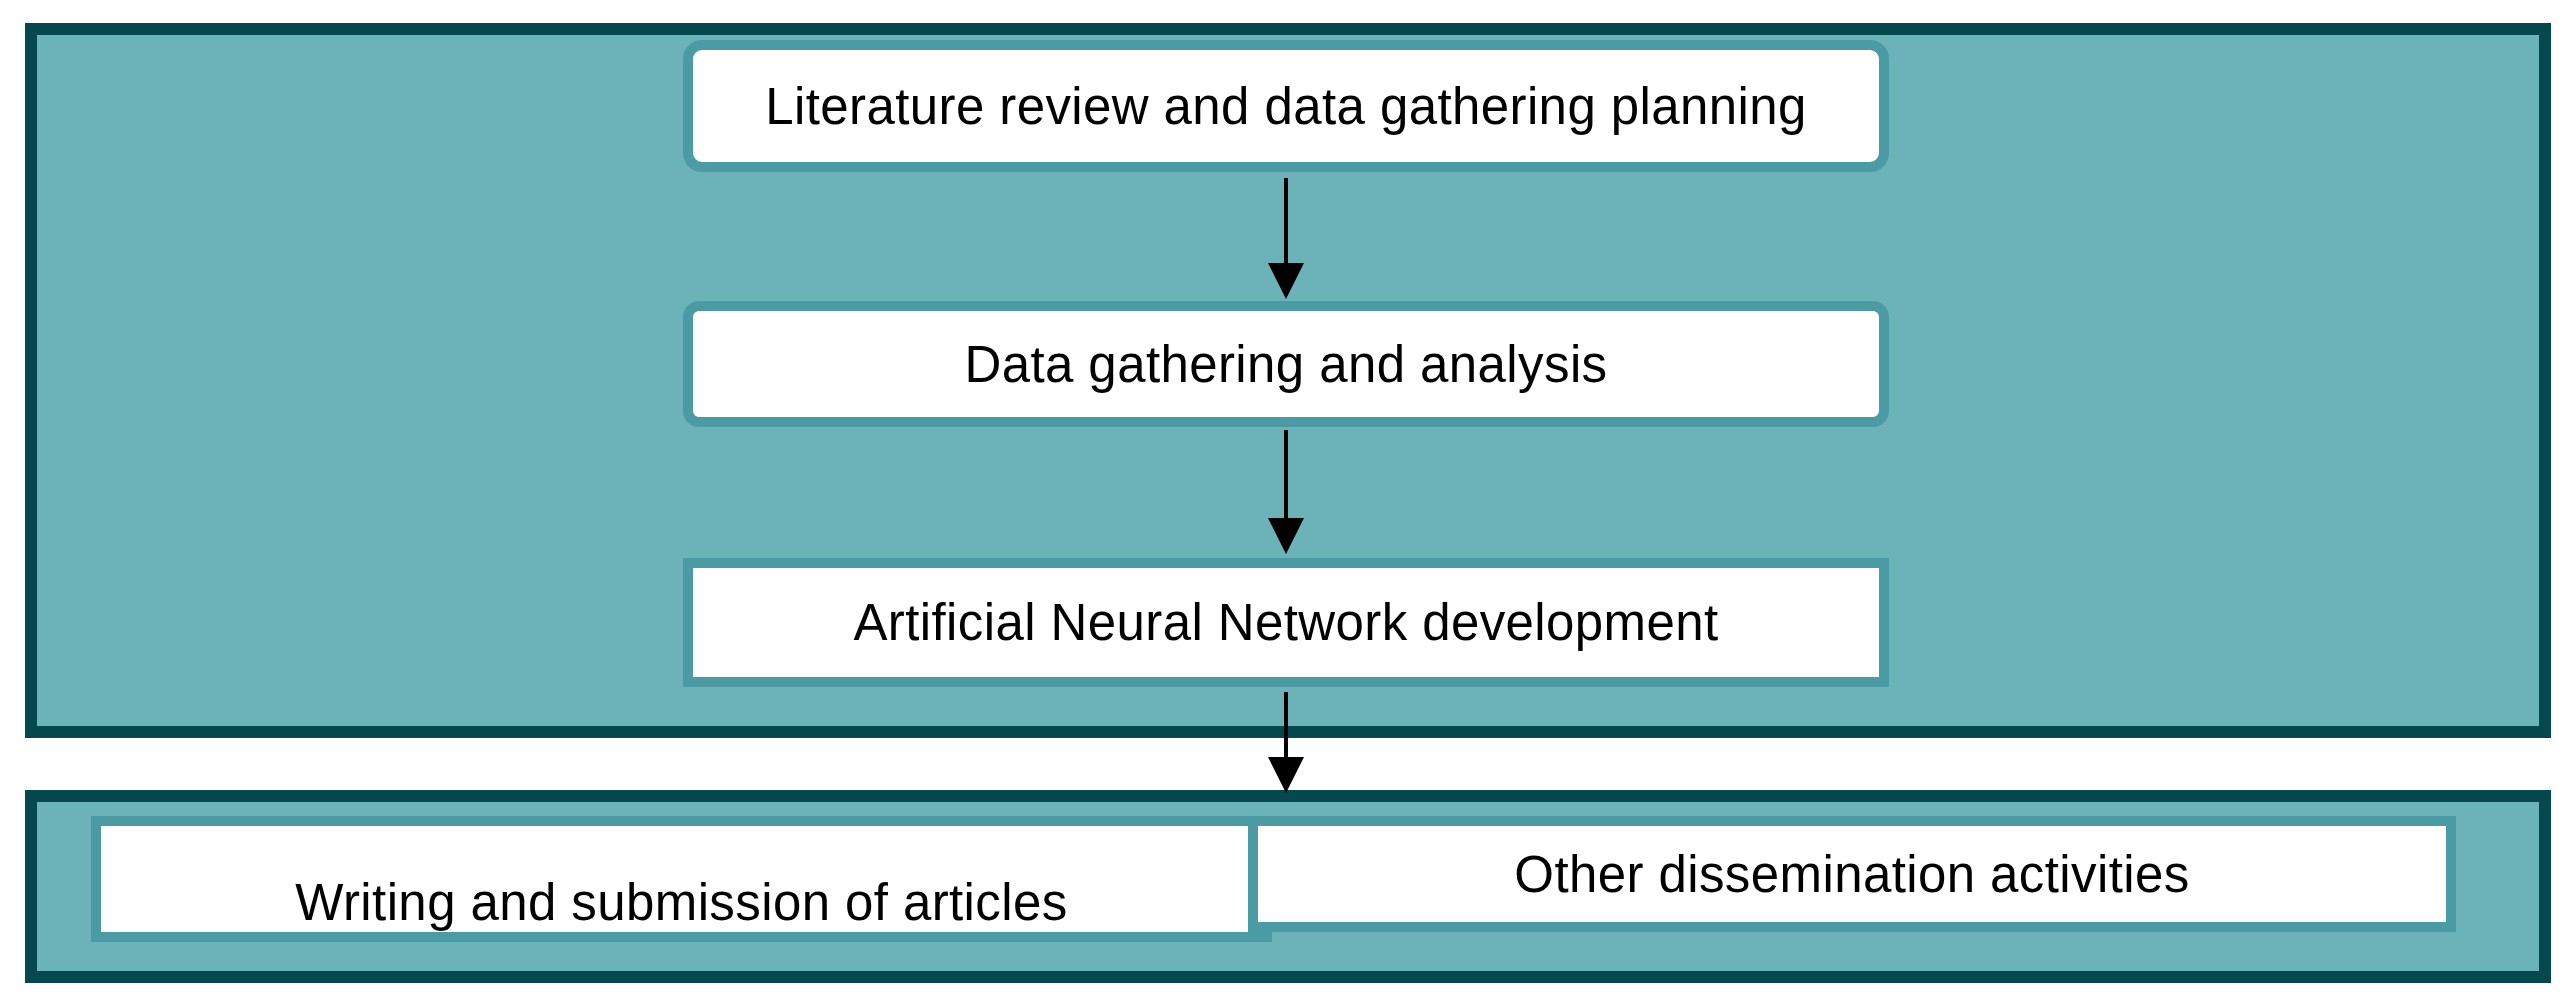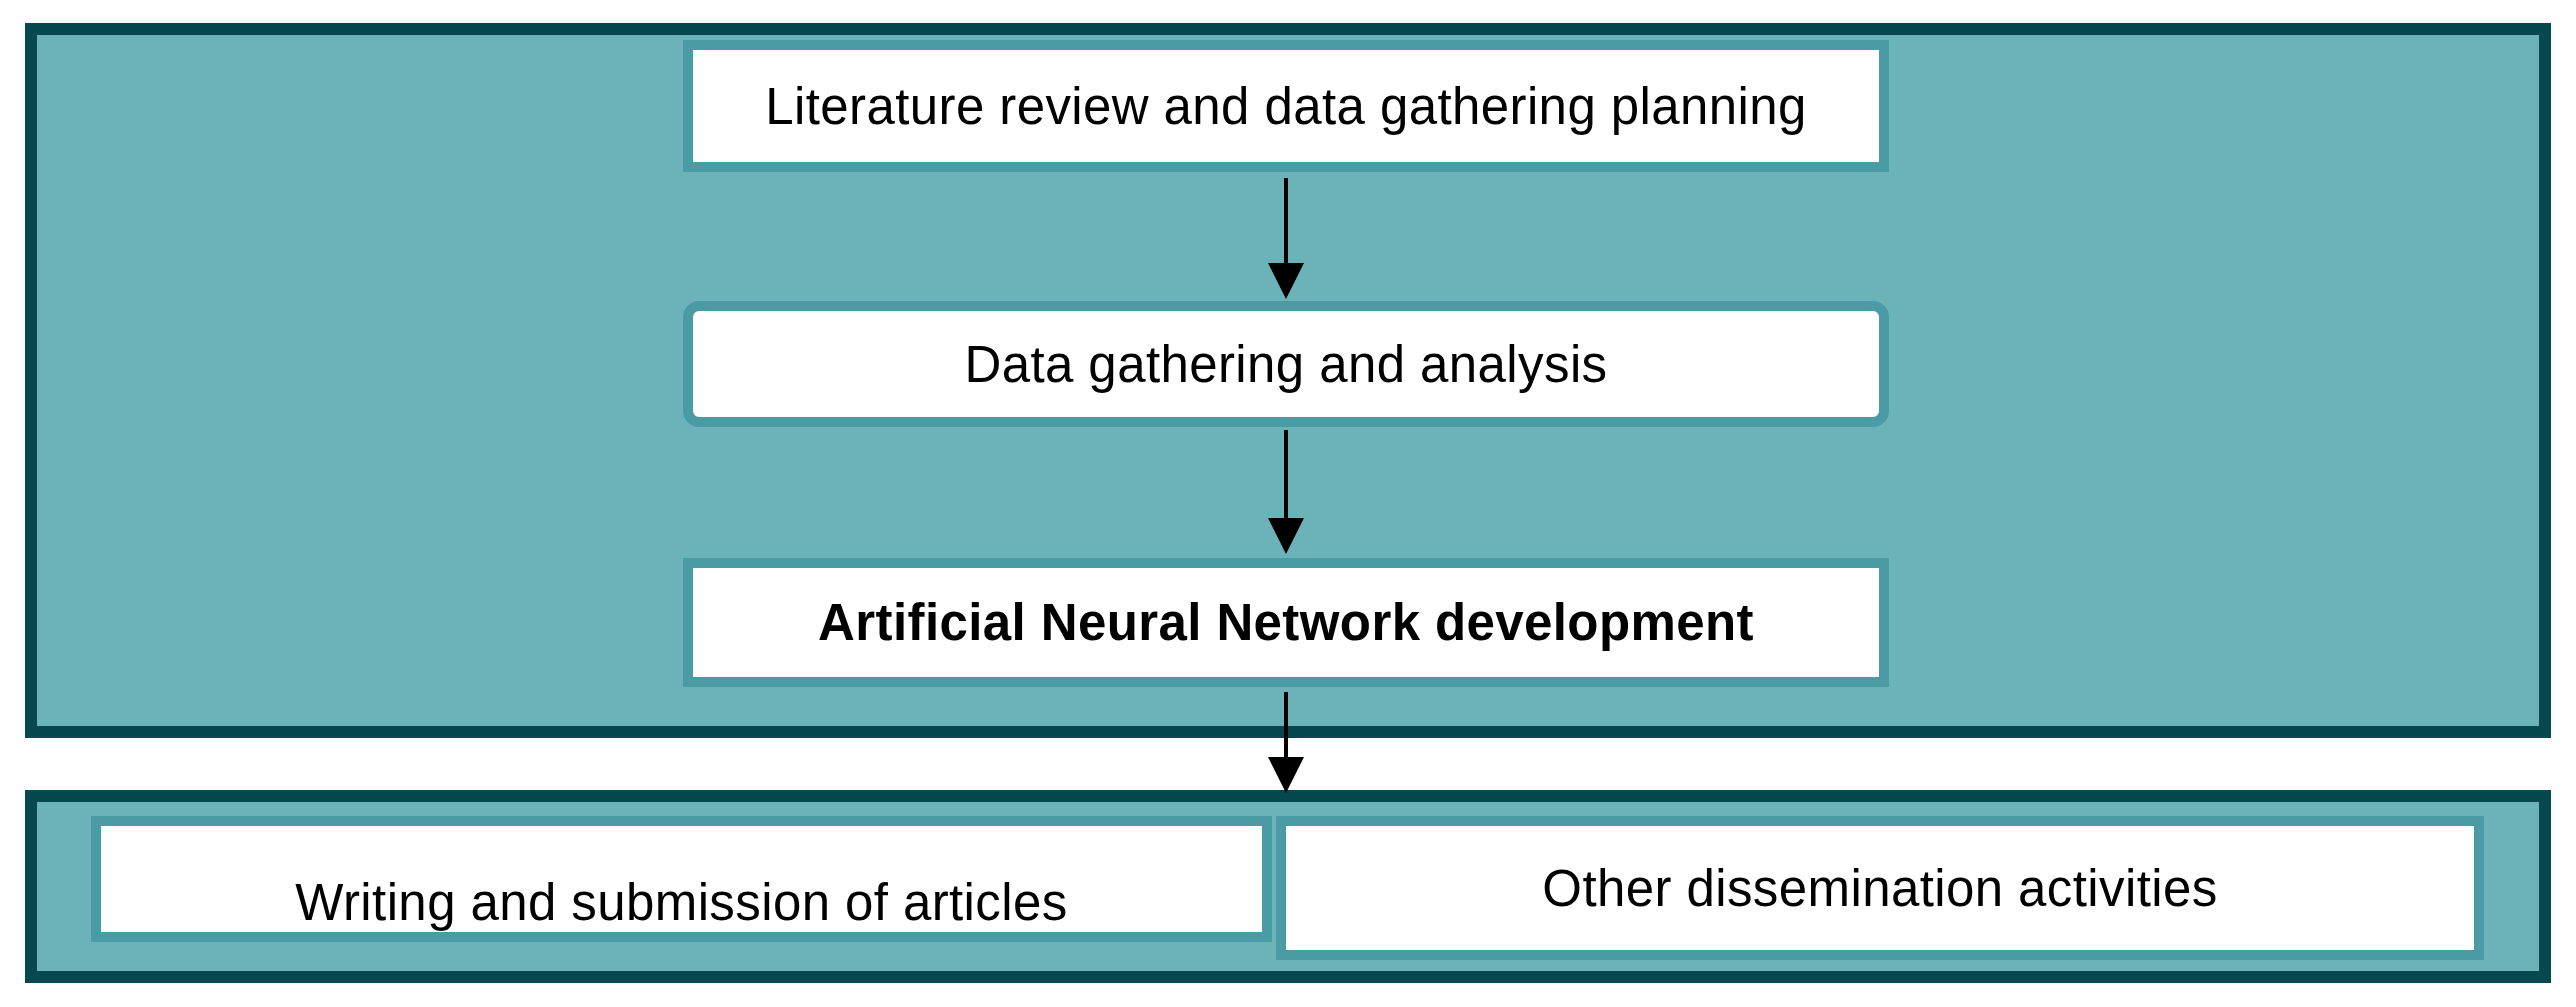--- a/index.html
+++ b/index.html
@@ -38,26 +38,26 @@
     display: flex;
     align-items: center;
     justify-content: center;
     text-align: center;
     font-size: 51px;
     color: var(--text-color);
     letter-spacing: 0.4px;
     z-index: 2;
   }
   
-  .box-1 { left: 683px;  top: 40px;  width: 1206px; height: 132px; }
+  .box-1 { left: 683px;  top: 40px;  width: 1206px; height: 132px; border-radius: 19px; }
   .box-2 { left: 683px;  top: 301px; width: 1206px; height: 126px; border-radius: 16px; }
-  .box-3 { left: 683px;  top: 558px; width: 1206px; height: 129px; font-weight: bold; }
+  .box-3 { left: 683px;  top: 558px; width: 1206px; height: 129px; }
   
   .box-4 { left: 91px;  top: 816px; width: 1181px; height: 126px; align-items: flex-end; }
-  .box-5 { left: 1276px; top: 816px; width: 1208px; height: 144px; }
+  .box-5 { left: 1248px; top: 816px; width: 1208px; height: 116px; }
 
   .flow-arrow {
     position: absolute;
     width: 36px;
     display: flex;
     flex-direction: column;
     align-items: center;
     z-index: 3;
   }
   .arrow-shaft {

